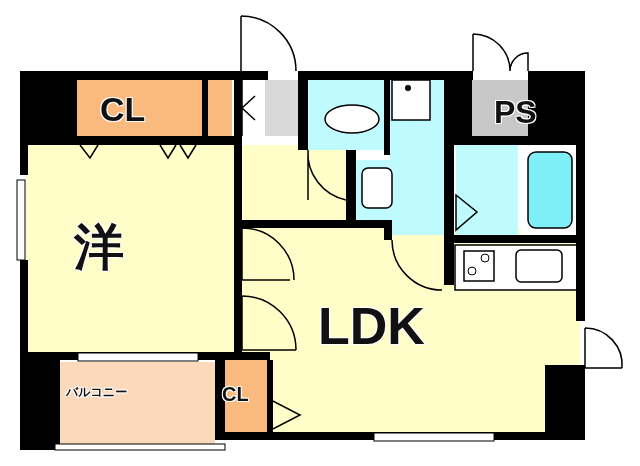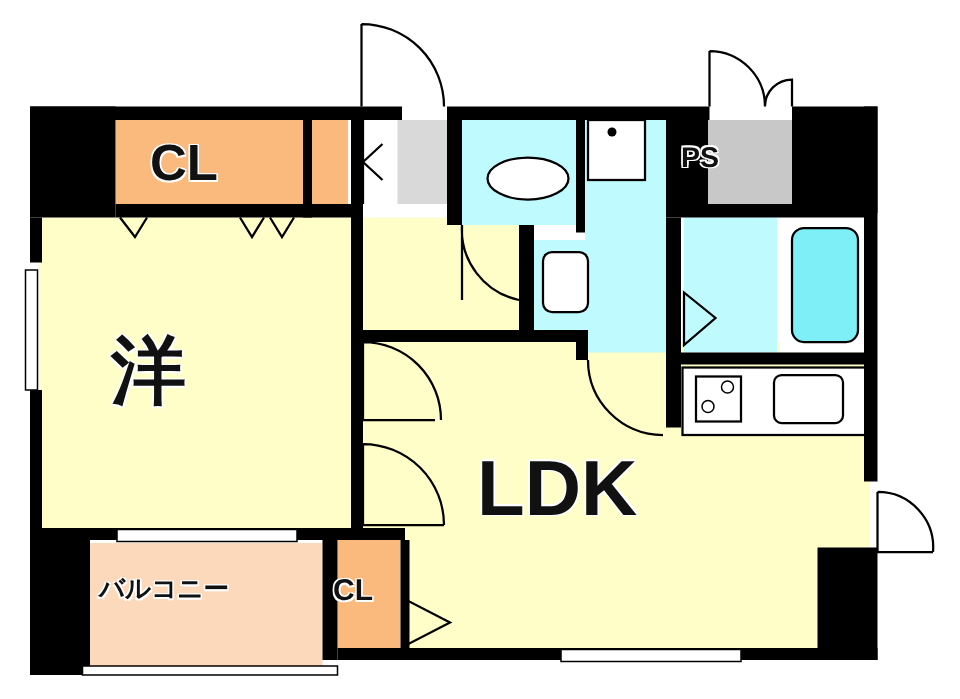--- a/index.html
+++ b/index.html
@@ -1,23 +1,23 @@
 <!DOCTYPE html>
 <html><head>
 <meta charset="utf-8">
 <style>
   html,body{margin:0;padding:0;background:#ffffff;}
   body{width:640px;height:466px;position:relative;overflow:hidden;font-family:"Liberation Sans",sans-serif;}
   #plan{position:absolute;left:0;top:0;width:640px;height:466px;}
   .lbl{position:absolute;font-family:Liberation Sans, sans-serif;font-weight:bold;color:#111;text-shadow:1px 1px 0 #fff,-1px -1px 0 #fff,1px -1px 0 #fff,-1px 1px 0 #fff;white-space:nowrap;line-height:1;}
   .lbl-cl{left:100px;top:92px;font-size:34px;}
-  .lbl-ps{left:454px;top:96px;font-size:19px;}
+  .lbl-ps{left:494px;top:96px;font-size:32px;}
   .lbl-yo{left:74px;top:222px;font-size:50px;font-family:"DejaVu Sans",sans-serif;}
   .lbl-ldk{left:318px;top:300px;font-size:52px;}
-  .lbl-bal{left:66px;top:386px;font-size:17px;font-family:Liberation Mono, monospace;}
+  .lbl-bal{left:66px;top:386px;font-size:12px;font-family:Liberation Serif, serif;}
   .lbl-cl2{left:222px;top:384px;font-size:20px;}
 </style>
 </head>
 <body>
 
 <svg id="plan" viewBox="0 0 640 466" xmlns="http://www.w3.org/2000/svg">
 
   <rect x="26" y="145" width="208" height="207" fill="#FFFDC8"></rect>
   <rect x="242" y="145" width="112" height="75" fill="#FFFDC8"></rect>
   <rect x="270" y="228" width="310" height="205" fill="#FFFDC8"></rect>

